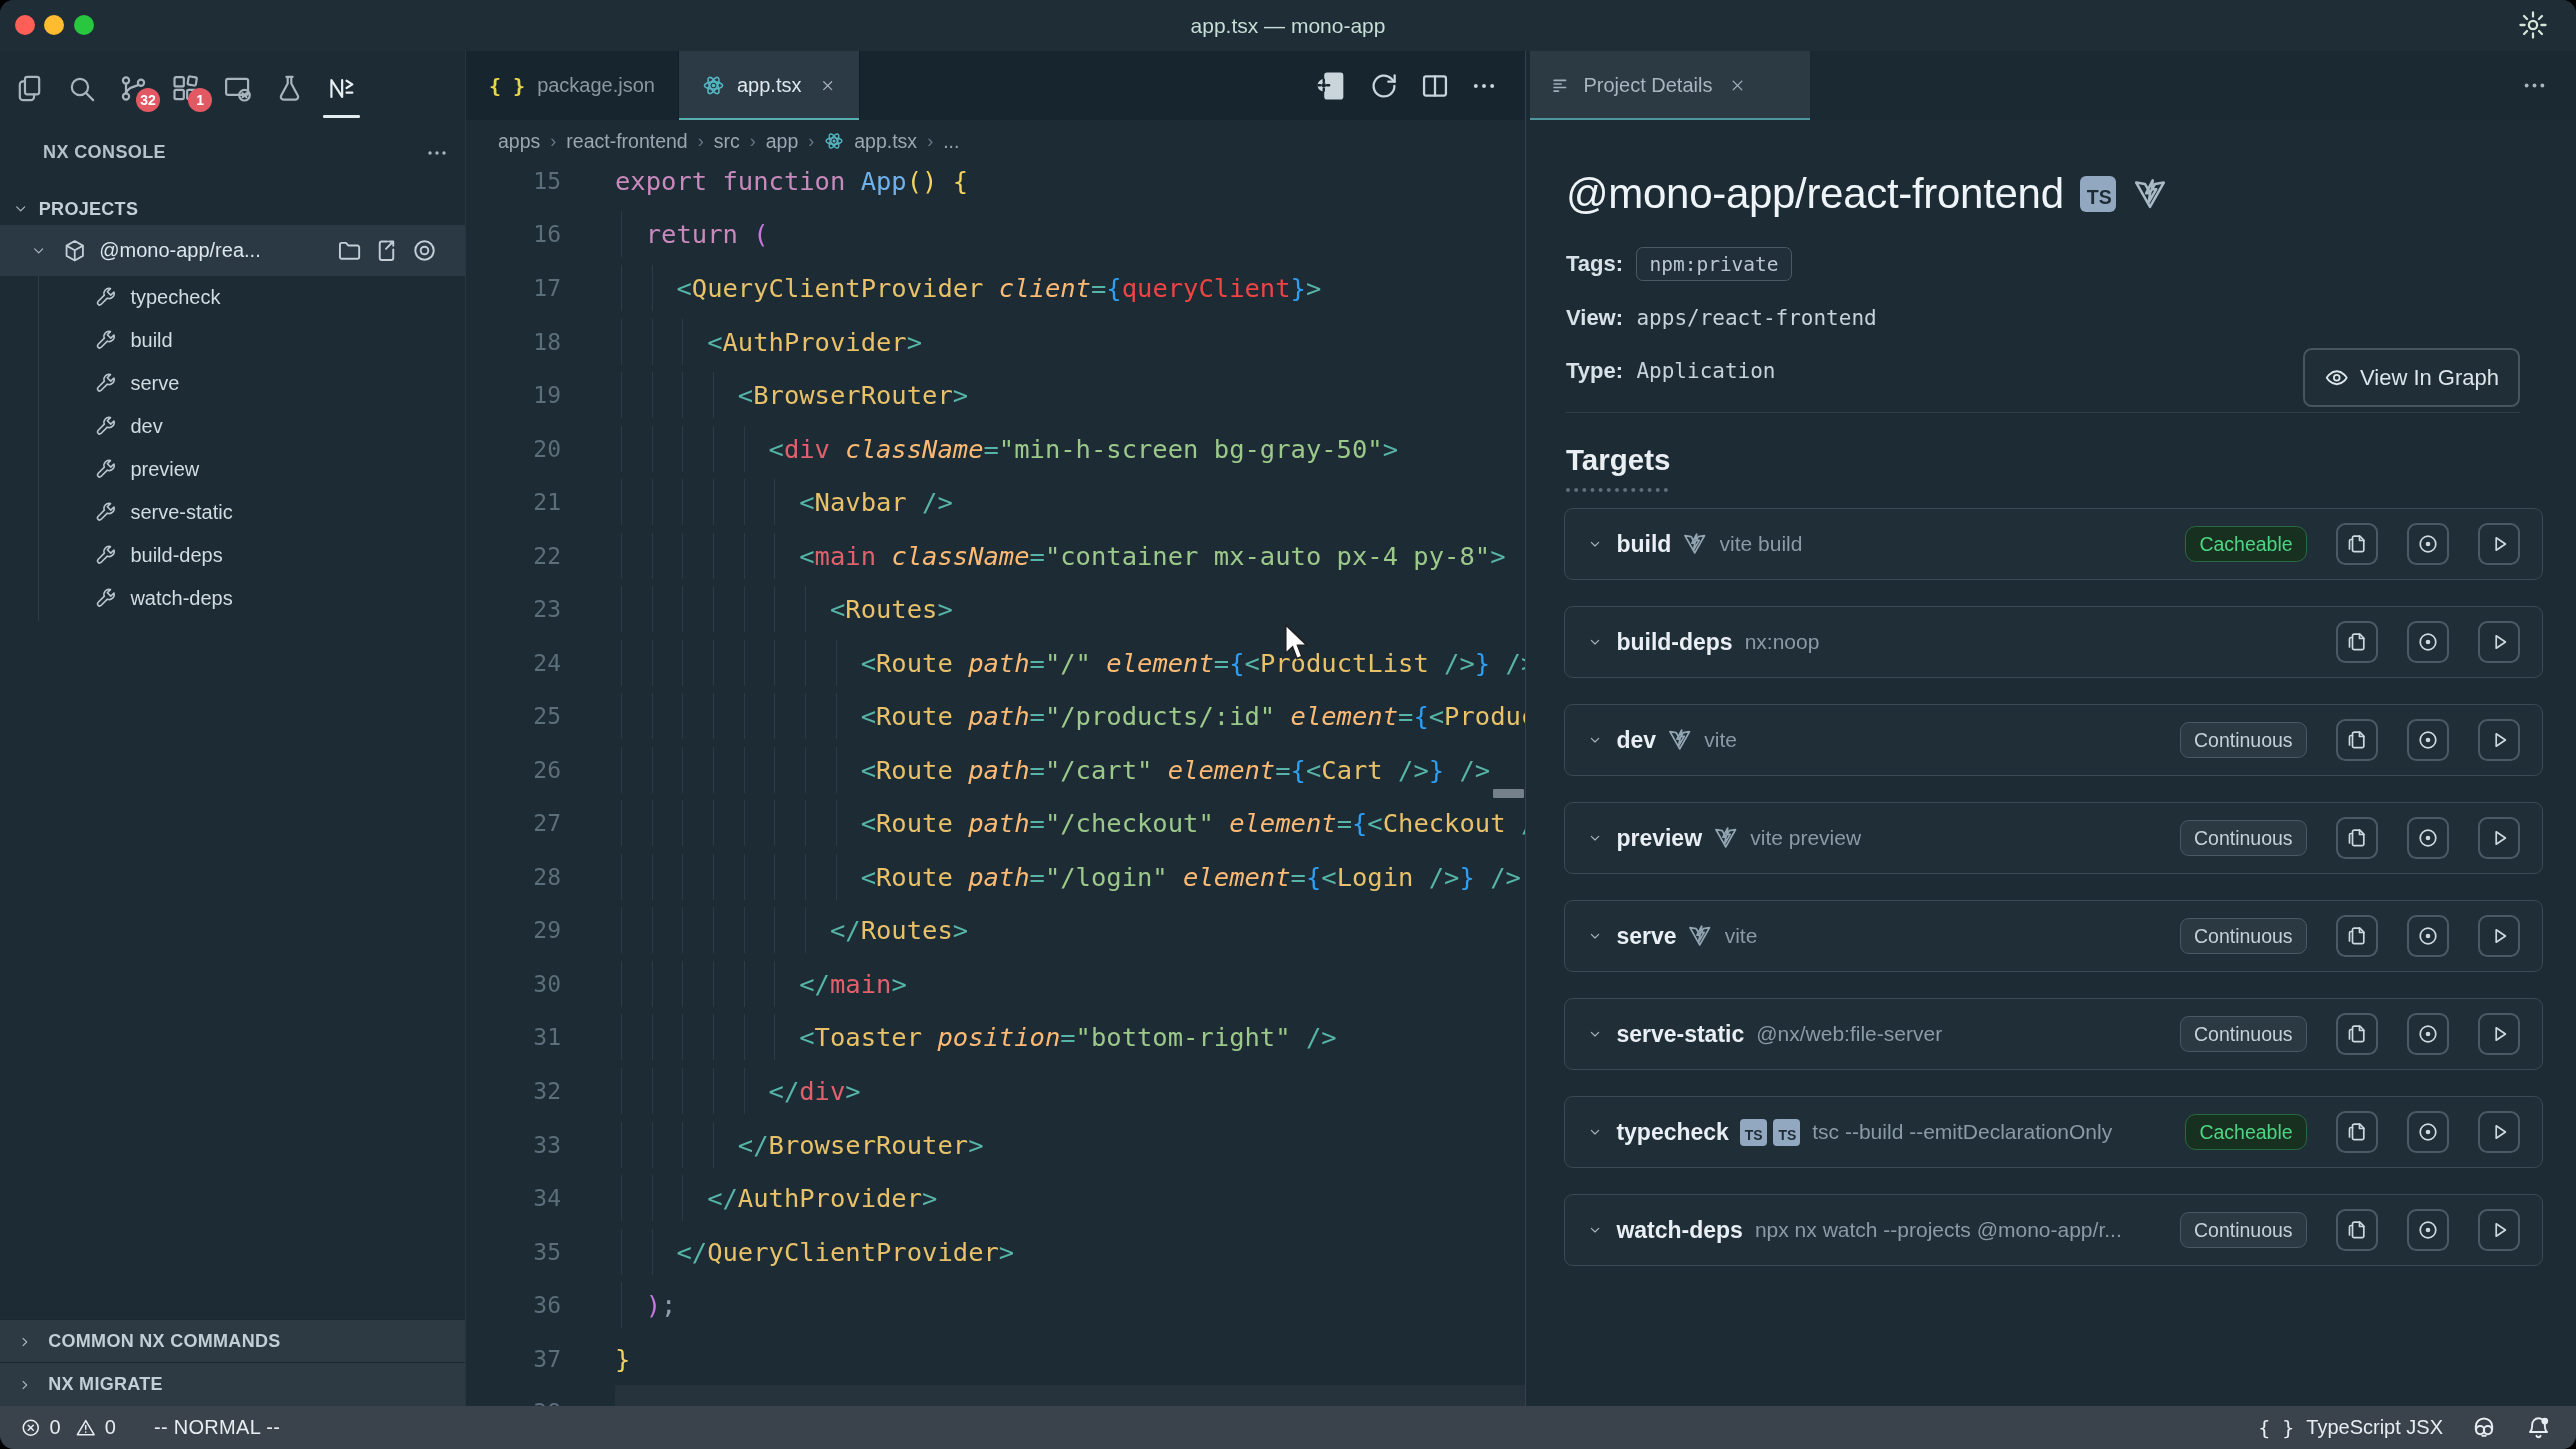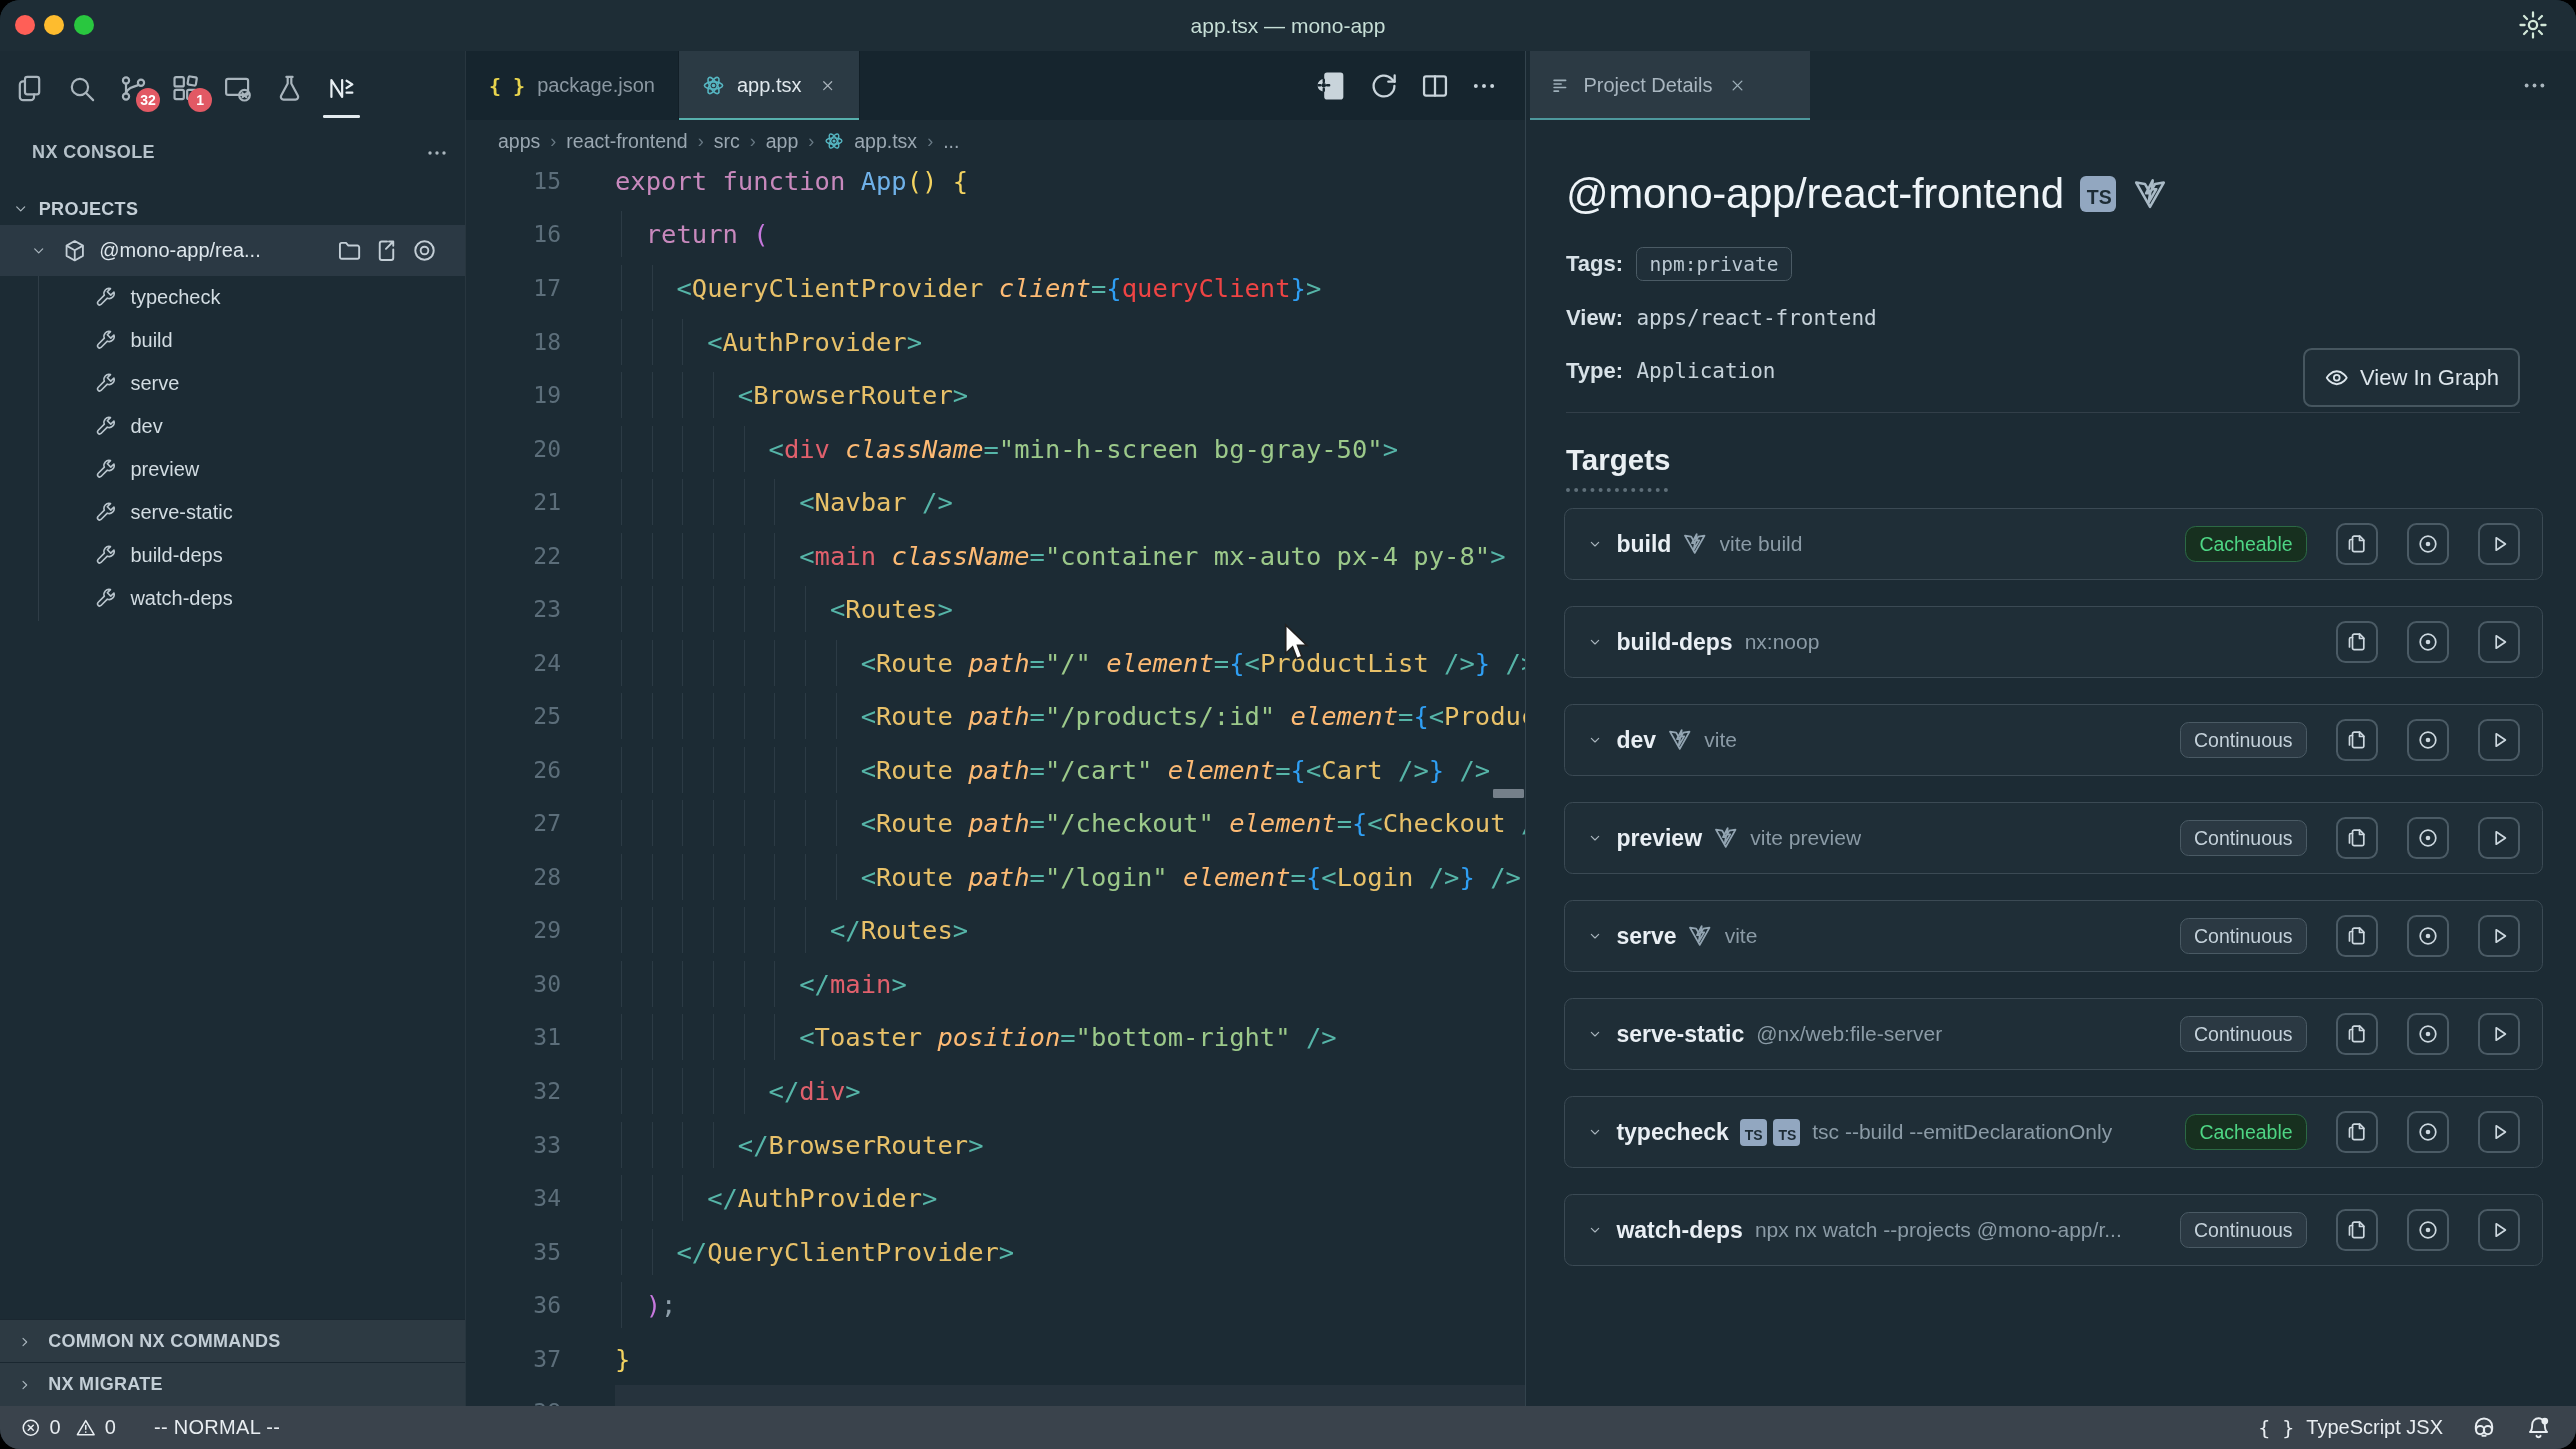--- a/index.html
+++ b/index.html
@@ -1,18 +1,18 @@
 <!DOCTYPE html>
 <html style="font-size:10.7px"><head>
 <meta charset="utf-8">
 <style>
   html,body{margin:0;padding:0;background:#000;}
   body{width:2576px;height:1449px;position:relative;font-family:"Liberation Sans",sans-serif;
        -webkit-font-smoothing:antialiased;}
-  .window{position:absolute;inset:0;border-radius:20px;overflow:hidden;background:#1c2b34;}
+  .window{position:absolute;inset:0;border-radius:14px;overflow:hidden;background:#1c2b34;}
 
   
   .titlebar{position:absolute;top:0;left:0;right:0;height:51px;background:#1e2d36;}
   .tl{position:absolute;top:15.4px;width:20px;height:20px;border-radius:50%;}
   .tl.red{left:14.8px;background:#ff5f57;}
   .tl.yellow{left:44px;background:#febc2e;}
   .tl.green{left:74px;background:#29c73f;}
   .title-text{position:absolute;top:0;left:0;right:0;height:51px;display:flex;align-items:center;justify-content:center;
     color:#c6ded6;font-size:21px;}
   .titlebar-gear{position:absolute;right:27px;top:9.4px;color:#d2e7d8;}
@@ -23,21 +23,21 @@
   .editor{position:absolute;top:0;bottom:0;left:466px;width:1059px;background:#1c2b34;}
   .panel{position:absolute;top:0;bottom:0;left:1525px;right:0;background:#1c2b34;border-left:1.3px solid #33434d;}
 
   
   .activity{position:absolute;top:17.4px;left:13.4px;display:flex;gap:20px;}
   .act-item{position:relative;width:32px;height:40px;display:flex;align-items:center;justify-content:center;color:#a9b5bd;}
   .act-item.active{color:#e8eff3;}
   .act-underline{position:absolute;left:-2.7px;right:-2.7px;bottom:-9.4px;height:2.7px;background:#e3ebef;border-radius:1.3px;}
   .act-badge{position:absolute;right:-10.7px;bottom:-4px;min-width:24px;height:24px;border-radius:12px;background:#e25964;
     color:#fff;font-size:14px;font-weight:700;display:flex;align-items:center;justify-content:center;padding:0 4px;box-sizing:border-box;}
-  .side-header{position:absolute;top:86px;left:0;right:0;height:31px;display:flex;align-items:center;padding:0 16px 0 32px;}
+  .side-header{position:absolute;top:86px;left:0;right:0;height:31px;display:flex;align-items:center;padding:0 16px 0 43px;}
   .side-header .sh-label{color:#b6c2ca;font-size:18px;font-weight:700;letter-spacing:0.4px;flex:1;}
   .side-header .sh-dots{color:#aab6be;}
   .projects-row{position:absolute;top:142px;left:0;right:0;height:32px;display:flex;align-items:center;color:#aab6be;}
   .projects-row .chev{margin-left:12px;}
   .projects-row .pr-label{margin-left:9.4px;color:#c4cfd7;font-size:18px;font-weight:700;letter-spacing:0.3px;}
   .project-row{position:absolute;top:174px;left:0;right:0;height:51px;background:#2b3944;display:flex;align-items:center;}
   .project-row .chev{margin-left:29.5px;color:#aab6be;}
   .project-row .cube{margin-left:14.8px;color:#c3ced6;}
   .project-row .pname{margin-left:12px;color:#dde6ec;font-size:20px;flex:1;white-space:nowrap;overflow:hidden;}
   .project-actions{display:flex;gap:10.7px;padding-right:27px;color:#c3ced6;}

